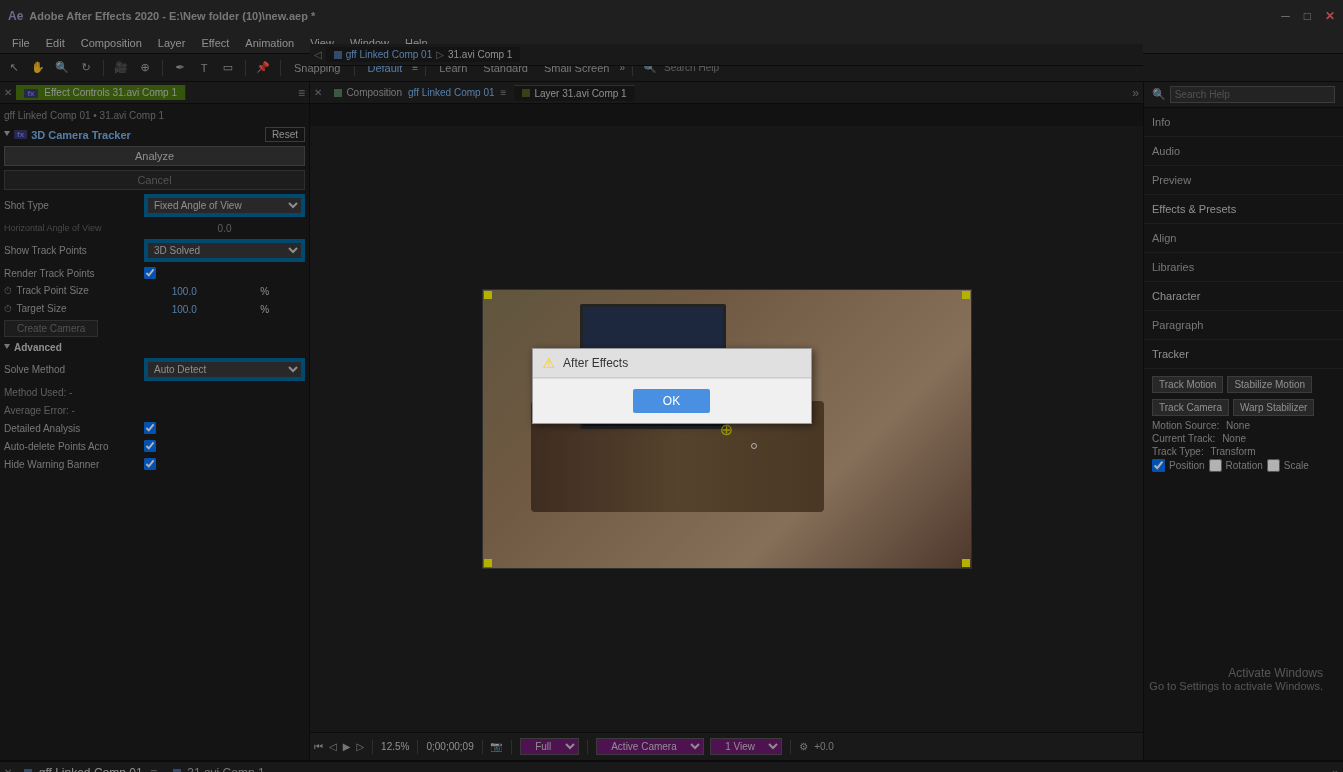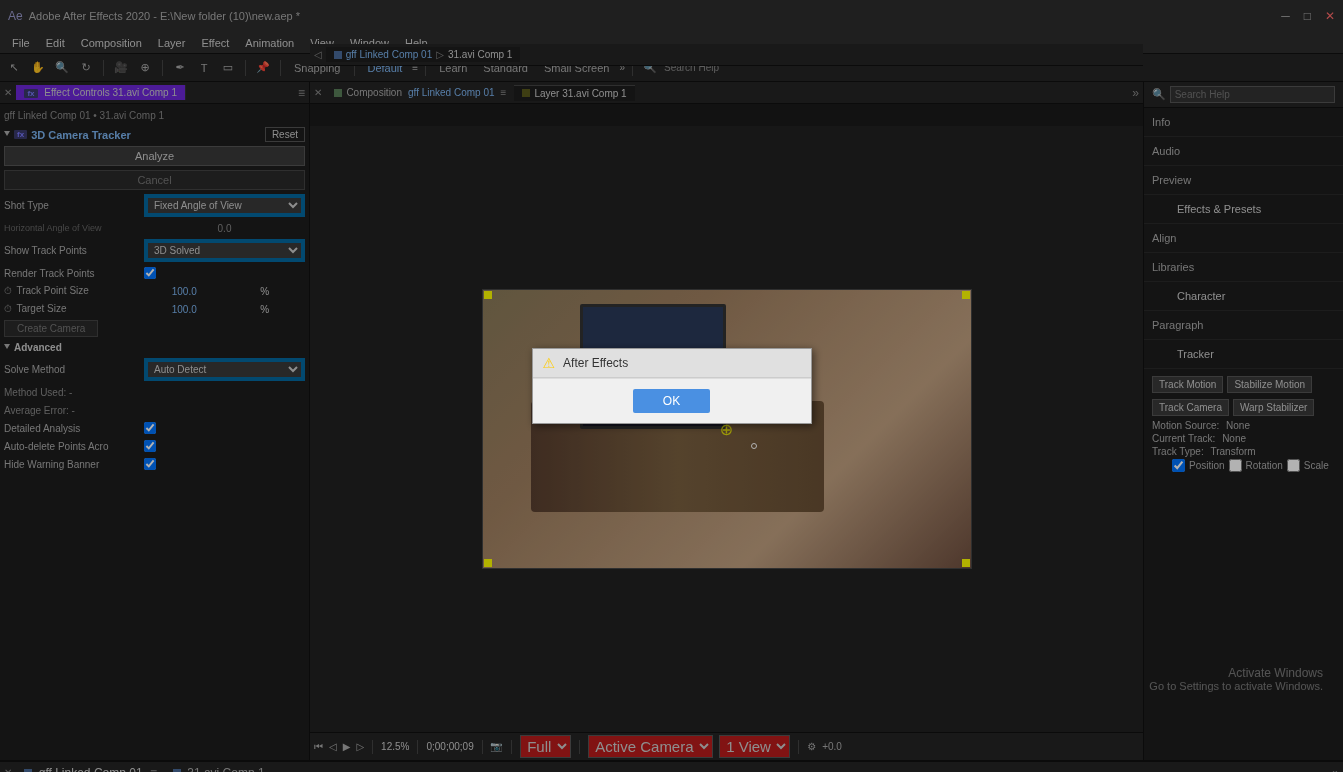--- a/index.html
+++ b/index.html
@@ -1,19 +1,19 @@
 <!DOCTYPE html>
 <html><head>
   <meta charset="utf-8">
   <style>
     * { margin: 0; padding: 0; box-sizing: border-box; }
     body { width: 1343px; height: 772px; background: #1a1a1a; font-family: 'Segoe UI', Arial, sans-serif; font-size: 11px; color: #ccc; overflow: hidden; }
 
     
-    #title-bar { height: 22px; background: #2d2d2d; display: flex; align-items: center; justify-content: space-between; padding: 16px 8px; font-size: 11px; color: #aaa; }
+    #title-bar { height: 22px; background: #2d2d2d; display: flex; align-items: center; justify-content: space-between; padding: 16px 8px; font-size: 11px; color: #aaa; font-weight: bold; }
     #title-bar-left { display: flex; align-items: center; gap: 6px; }
     #title-bar-right { display: flex; gap: 14px; font-size: 12px; }
     .title-bar-btn { cursor: pointer; color: #aaa; }
 
     
     #menu-bar { height: 22px; background: #2d2d2d; display: flex; align-items: center; padding: 0 4px; border-bottom: 1px solid #111; }
     .menu-item { padding: 2px 8px; cursor: pointer; color: #ccc; font-size: 11px; }
 
     
     #toolbar { height: 28px; background: #252525; display: flex; align-items: center; padding: 0 4px; border-bottom: 1px solid #111; gap: 4px; }
@@ -22,21 +22,21 @@
     .toolbar-label { color: #aaa; font-size: 11px; padding: 0 6px; }
     .toolbar-workspace { color: #7cb4f0; font-size: 11px; padding: 0 6px; }
 
     
     #main { display: flex; height: calc(772px - 22px - 22px - 28px - 22px); }
 
     
     #left-panel { width: 310px; background: #1e1e1e; border-right: 1px solid #111; display: flex; flex-direction: column; overflow: hidden; }
     #panel-tabs { height: 22px; background: #252525; display: flex; align-items: center; padding: 0 4px; border-bottom: 1px solid #111; }
     .panel-tab { font-size: 10px; color: #aaa; padding: 2px 8px; cursor: pointer; border-right: 1px solid #333; }
-    .panel-tab.active { color: #ccc; background: #6d28d9; }
+    .panel-tab.active { color: #ccc; background: #4d7c0f; }
     #effect-controls { padding: 4px; overflow-y: auto; flex: 1; }
     .ec-header { display: flex; align-items: center; gap: 4px; padding: 2px 0; color: #ccc; font-size: 11px; }
     .ec-title { color: #7cb4f0; font-weight: bold; font-size: 11px; }
     .reset-btn { background: transparent; border: 1px solid #555; color: #ccc; font-size: 10px; padding: 1px 6px; cursor: pointer; margin-left: auto; }
     .analyze-btn { width: 100%; background: #3a3a3a; border: 1px solid #555; color: #ccc; font-size: 11px; padding: 3px; cursor: pointer; margin: 2px 0; }
     .cancel-btn { width: 100%; background: #2a2a2a; border: 1px solid #444; color: #777; font-size: 11px; padding: 3px; cursor: pointer; margin: 2px 0; }
     .ec-row { display: flex; align-items: center; padding: 2px 0; min-height: 18px; }
     .ec-label { color: #aaa; font-size: 10px; flex: 0 0 140px; }
     .ec-value { color: #ccc; font-size: 10px; flex: 1; text-align: center; }
     .ec-value.blue { color: #7cb4f0; }
@@ -51,34 +51,34 @@
     #comp-tabs { height: 22px; background: #252525; display: flex; align-items: center; padding: 0 4px; border-bottom: 1px solid #111; }
     .comp-tab { font-size: 10px; color: #aaa; padding: 2px 8px; cursor: pointer; display: flex; align-items: center; gap: 4px; }
     .comp-tab.active { color: #ccc; background: #1e1e1e; border-top: 1px solid #444; }
     .comp-tab-icon { width: 8px; height: 8px; background: #5a7f5a; display: inline-block; }
     #viewer { flex: 1; background: #222; position: relative; display: flex; align-items: center; justify-content: center; overflow: hidden; }
     #viewer-image { width: 490px; height: 280px; background: #333; position: relative; overflow: hidden; border: 1px solid #444; }
     .viewer-corner { position: absolute; width: 8px; height: 8px; background: #ffff00; }
     #viewer-controls { height: 28px; background: #252525; display: flex; align-items: center; padding: 0 4px; gap: 6px; border-top: 1px solid #111; font-size: 10px; color: #aaa; }
     .viewer-ctrl-btn { background: transparent; border: none; color: #aaa; cursor: pointer; font-size: 10px; }
     .viewer-ctrl-sep { width: 1px; height: 14px; background: #444; margin: 0 2px; }
-    .viewer-ctrl-dropdown { background: #b91c1c; border: 1px solid #555; color: #ccc; font-size: 15px; padding: 1px 2px; }
+    .viewer-ctrl-dropdown { background: #701a75; border: 1px solid #555; color: #ccc; font-size: 10px; padding: 1px 10px; }
 
     
     #right-panel { width: 200px; background: #1e1e1e; border-left: 1px solid #111; display: flex; flex-direction: column; }
     #right-search { height: 26px; background: #252525; display: flex; align-items: center; padding: 0 8px; border-bottom: 1px solid #111; gap: 4px; }
     #right-search input { flex: 1; background: #333; border: 1px solid #555; color: #ccc; font-size: 10px; padding: 2px 4px; }
     .right-section { padding: 4px 8px; border-bottom: 1px solid #2a2a2a; cursor: pointer; }
     .right-section-label { color: #aaa; font-size: 11px; padding: 4px 0; display: flex; justify-content: space-between; align-items: center; }
-    .right-section-label.active { color: #ccc; margin-left: 25px; }
+    .right-section-label.active { color: #ccc; }
     .tracker-section { padding: 4px 8px; }
     .tracker-btn { background: #3a3a3a; border: 1px solid #555; color: #ccc; font-size: 10px; padding: 2px 6px; cursor: pointer; margin: 1px 0; display: inline-block; }
     .tracker-row { display: flex; gap: 4px; padding: 2px 0; flex-wrap: wrap; }
     .tracker-info { font-size: 10px; color: #aaa; padding: 1px 0; }
-    .tracker-check-row { display: flex; align-items: center; gap: 4px; font-size: 10px; color: #aaa; padding: 1px 0; margin-left: 20px; }
+    .tracker-check-row { display: flex; align-items: center; gap: 4px; font-size: 10px; color: #aaa; padding: 1px 0; }
 
     
     #bottom-area { height: 200px; display: flex; flex-direction: column; border-top: 2px solid #111; }
     #timeline-header { height: 22px; background: #252525; display: flex; align-items: center; padding: 0 4px; border-bottom: 1px solid #111; }
     .timeline-tab { font-size: 12px; color: #aaa; padding: 2px 8px; cursor: pointer; }
     .timeline-tab.active { color: #ccc; }
 
     
     #dialog-overlay { position: fixed; top: 0; left: 0; width: 100%; height: 100%; background: rgba(0,0,0,0.3); z-index: 100; display: flex; align-items: center; justify-content: center; }
     #dialog { background: #f0f0f0; border: 1px solid #999; width: 280px; box-shadow: 2px 2px 8px rgba(0,0,0,0.5); }

